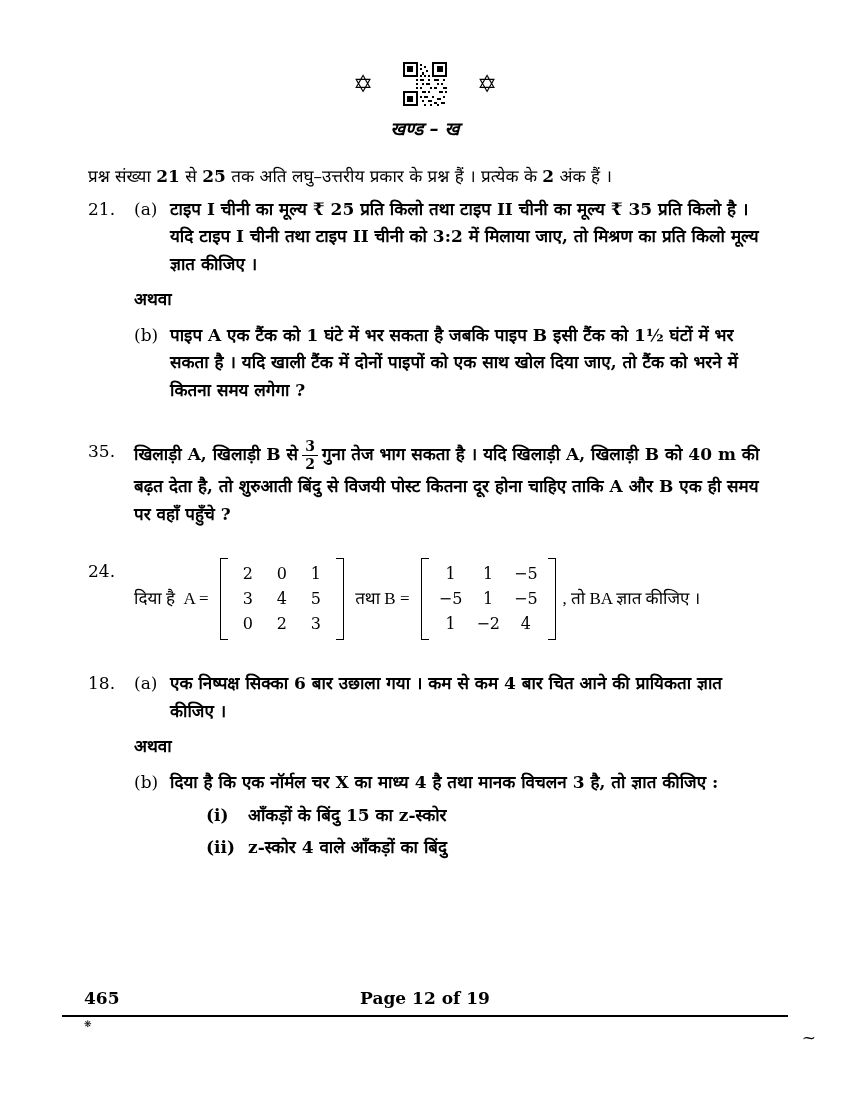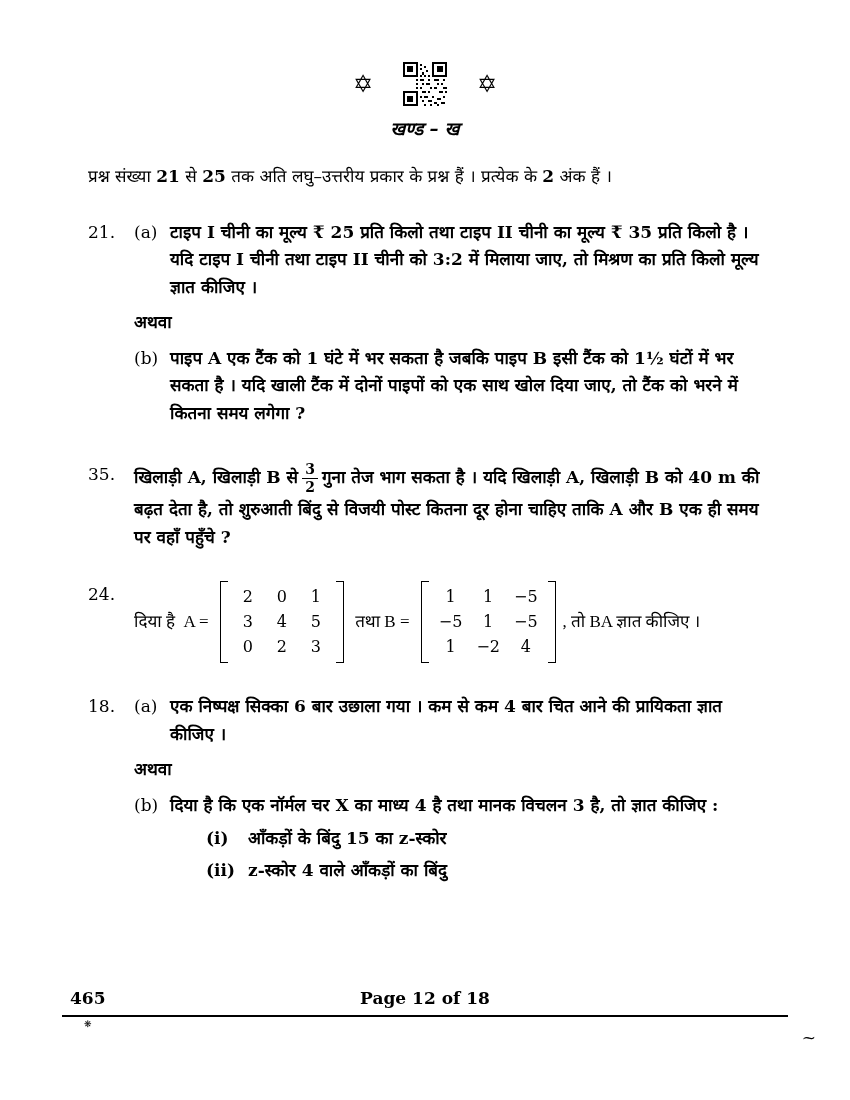--- a/index.html
+++ b/index.html
@@ -28,21 +28,21 @@
   .qr { width: 44px; height: 44px; display: block; }
 
   .section-title {
     text-align: center;
     font-weight: bold;
     font-size: 18px;
     margin: 8px 0 20px 0;
     font-style: italic;
   }
 
-  .intro { margin: 0 0 28px 0; }
+  .intro { margin: 0 0 5px 0; }
   .intro b { font-weight: bold; }
 
   .question { display: flex; margin-bottom: 30px; }
   .qnum { width: 46px; flex: none; }
   .qbody { flex: 1; min-width: 0; }
   .part { display: flex; margin-bottom: 4px; }
   .plabel { width: 36px; flex: none; }
   .ptext { flex: 1; min-width: 0; font-weight: bold; }
   .or-label {
     text-align: left;
@@ -80,21 +80,21 @@
     text-align: center;
   }
 
   .subitems { margin-top: 6px; margin-left: 36px; }
   .subitem { display: flex; margin-bottom: 4px; }
   .slabel { width: 42px; flex: none; }
 
   .footer { position: absolute; left: 62px; right: 62px; top: 988px; }
   .footer-bar { position: relative; height: 27px; border-bottom: 2.2px solid #000; }
   .footer-code {
-    position: absolute; left: 8px; bottom: 2px;
+    position: absolute; left: 22px; bottom: 2px;
     font-weight: bold; font-size: 17px;
   }
   .footer-page {
     position: absolute; left: 50%; transform: translateX(-50%); bottom: 2px;
     font-weight: bold; font-size: 17px;
   }
   .footer-mark { margin: 3px 0 0 22px; font-size: 9px; line-height: 1; }
   .tilde { position: absolute; right: 34px; top: 1024px; font-size: 17px; }
 </style>
 </head>
@@ -217,18 +217,18 @@
           </div>
         </div>
       </div>
     </div>
 
   </div>
 
   <div class="footer">
     <div class="footer-bar">
       <span class="footer-code">465</span>
-      <span class="footer-page">Page 12 of 18</span>
+      <span class="footer-page">Page 12 of 19</span>
     </div>
     <div class="footer-mark">❋</div>
   </div>
   <div class="tilde">~</div>
 </div>
 
 </body></html>

